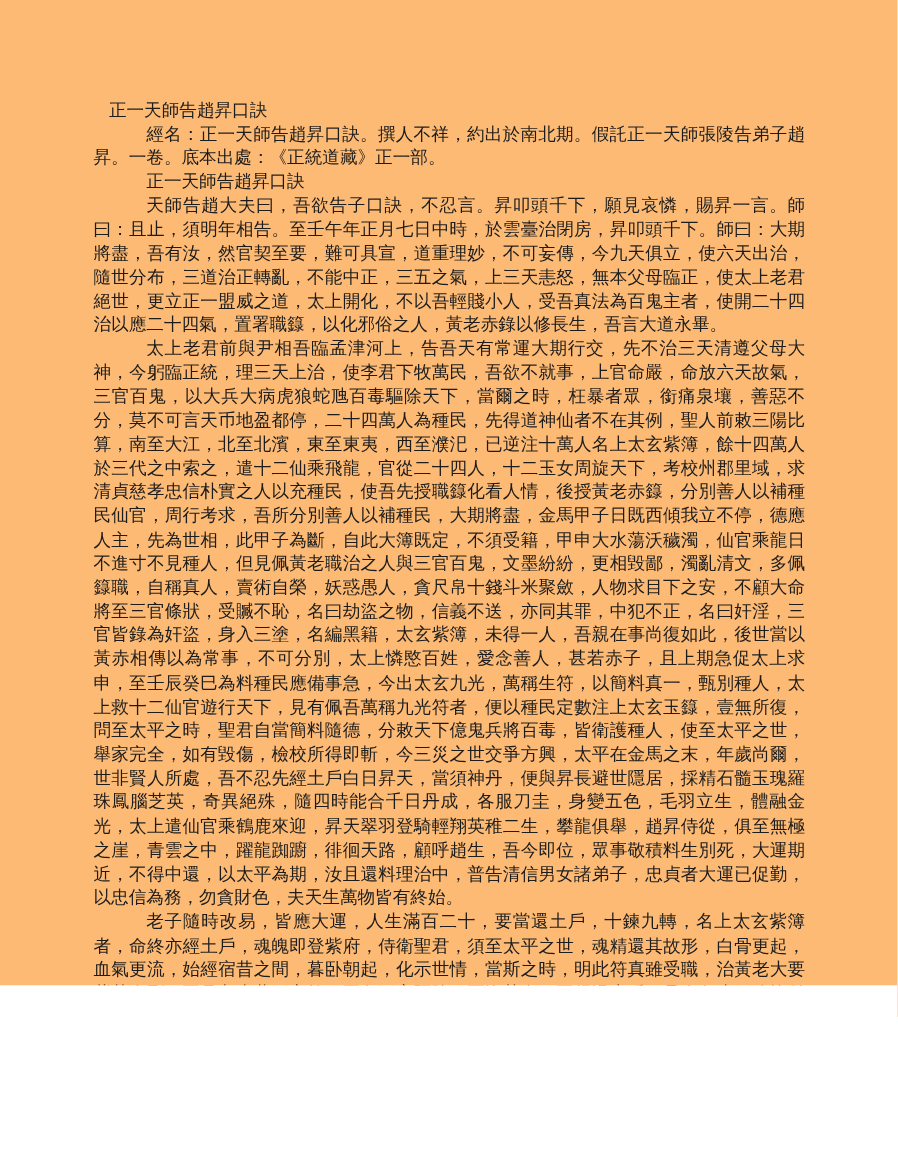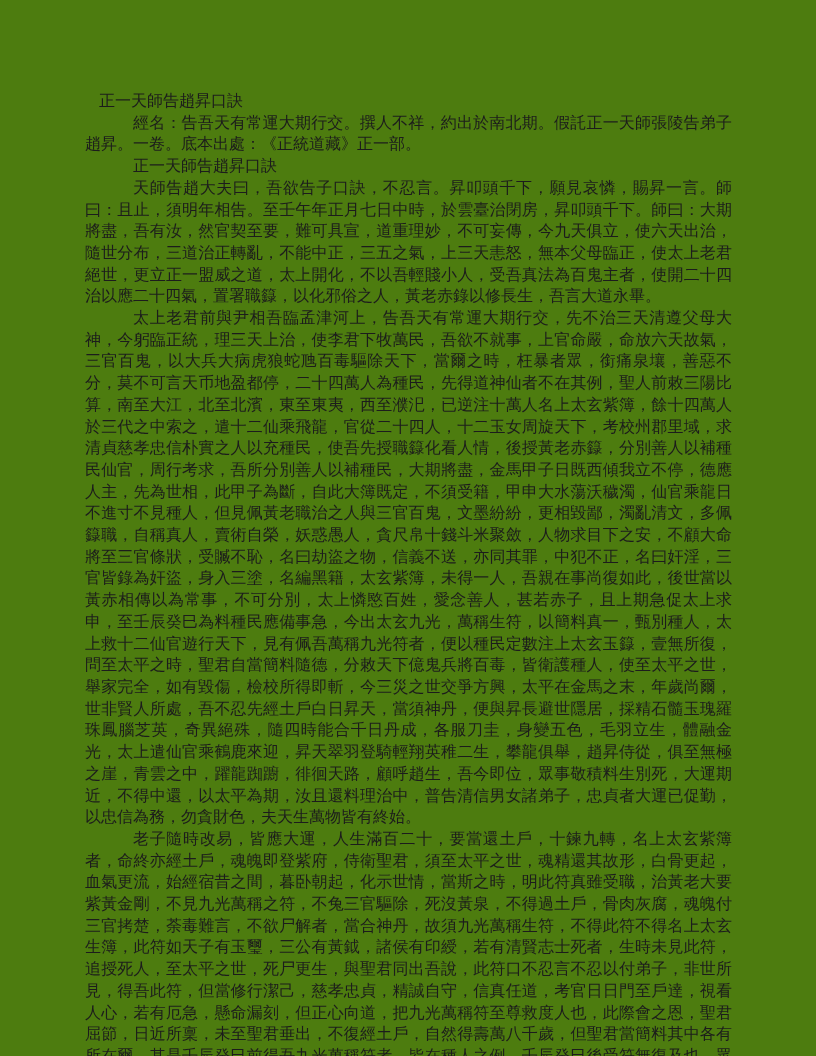--- a/index.html
+++ b/index.html
@@ -3,23 +3,23 @@
 <meta charset="utf-8">
 <style>
   html, body {
     margin: 0;
     padding: 0;
     background: #ffffff;
   }
   .page {
     position: relative;
     width: 816px;
-    height: 1056px;
+    height: 896px;
     box-sizing: border-box;
-    background: #4d7c0f;
+    background: #fdba74;
     padding: 90px 84px 0 85px;
     overflow: hidden;
   }
   .doc {
     font-family: "Liberation Serif", "DejaVu Serif", serif;
     font-size: 16px;
     line-height: 21.7px;
     color: #1c1c1c;
     text-align: justify;
     line-break: strict;
@@ -33,19 +33,19 @@
   .doc p.title-line {
     text-indent: 14px;
   }
 </style>
 </head>
 <body>
 
 <div class="page">
   <div class="doc">
     <p class="title-line">正一天師告趙昇口訣</p>
-    <p>經名：告吾天有常運大期行交。撰人不祥，約出於南北期。假託正一天師張陵告弟子趙昇。一卷。底本出處：《正統道藏》正一部。</p>
+    <p>經名：正一天師告趙昇口訣。撰人不祥，約出於南北期。假託正一天師張陵告弟子趙昇。一卷。底本出處：《正統道藏》正一部。</p>
     <p>正一天師告趙昇口訣</p>
     <p>天師告趙大夫曰，吾欲告子口訣，不忍言。昇叩頭千下，願見哀憐，賜昇一言。師曰：且止，須明年相告。至壬午年正月七日中時，於雲臺治閉房，昇叩頭千下。師曰：大期將盡，吾有汝，然官契至要，難可具宣，道重理妙，不可妄傳，今九天俱立，使六天出治，隨世分布，三道治正轉亂，不能中正，三五之氣，上三天恚怒，無本父母臨正，使太上老君絕世，更立正一盟威之道，太上開化，不以吾輕賤小人，受吾真法為百鬼主者，使開二十四治以應二十四氣，置署職籙，以化邪俗之人，黃老赤錄以修長生，吾言大道永畢。</p>
     <p>太上老君前與尹相吾臨孟津河上，告吾天有常運大期行交，先不治三天清遵父母大神，今躬臨正統，理三天上治，使李君下牧萬民，吾欲不就事，上官命嚴，命放六天故氣，三官百鬼，以大兵大病虎狼蛇虺百毒驅除天下，當爾之時，枉暴者眾，銜痛泉壤，善惡不分，莫不可言天币地盈都停，二十四萬人為種民，先得道神仙者不在其例，聖人前敕三陽比算，南至大江，北至北濱，東至東夷，西至濮汜，已逆注十萬人名上太玄紫簿，餘十四萬人於三代之中索之，遣十二仙乘飛龍，官從二十四人，十二玉女周旋天下，考校州郡里域，求清貞慈孝忠信朴實之人以充種民，使吾先授職籙化看人情，後授黃老赤籙，分別善人以補種民仙官，周行考求，吾所分別善人以補種民，大期將盡，金馬甲子日既西傾我立不停，德應人主，先為世相，此甲子為斷，自此大簿既定，不須受籍，甲申大水蕩沃穢濁，仙官乘龍日不進寸不見種人，但見佩黃老職治之人與三官百鬼，文墨紛紛，更相毀鄙，濁亂清文，多佩籙職，自稱真人，賣術自榮，妖惑愚人，貪尺帛十錢斗米聚斂，人物求目下之安，不顧大命將至三官條狀，受贓不恥，名曰劫盜之物，信義不送，亦同其罪，中犯不正，名曰奸淫，三官皆錄為奸盜，身入三塗，名編黑籍，太玄紫簿，未得一人，吾親在事尚復如此，後世當以黃赤相傳以為常事，不可分別，太上憐愍百姓，愛念善人，甚若赤子，且上期急促太上求申，至壬辰癸巳為料種民應備事急，今出太玄九光，萬稱生符，以簡料真一，甄別種人，太上救十二仙官遊行天下，見有佩吾萬稱九光符者，便以種民定數注上太玄玉籙，壹無所復，問至太平之時，聖君自當簡料隨德，分敕天下億鬼兵將百毒，皆衛護種人，使至太平之世，舉家完全，如有毀傷，檢校所得即斬，今三災之世交爭方興，太平在金馬之末，年歲尚爾，世非賢人所處，吾不忍先經土戶白日昇天，當須神丹，便與昇長避世隱居，採精石髓玉瑰羅珠鳳腦芝英，奇異絕殊，隨四時能合千日丹成，各服刀圭，身變五色，毛羽立生，體融金光，太上遣仙官乘鶴鹿來迎，昇天翠羽登騎輕翔英稚二生，攀龍俱舉，趙昇侍從，俱至無極之崖，青雲之中，躍龍踟躕，徘徊天路，顧呼趙生，吾今即位，眾事敬積料生別死，大運期近，不得中還，以太平為期，汝且還料理治中，普告清信男女諸弟子，忠貞者大運已促勤，以忠信為務，勿貪財色，夫天生萬物皆有終始。</p>
     <p>老子隨時改易，皆應大運，人生滿百二十，要當還土戶，十鍊九轉，名上太玄紫簿者，命終亦經土戶，魂魄即登紫府，侍衛聖君，須至太平之世，魂精還其故形，白骨更起，血氣更流，始經宿昔之間，暮卧朝起，化示世情，當斯之時，明此符真雖受職，治黃老大要紫黃金剛，不見九光萬稱之符，不兔三官驅除，死沒黃泉，不得過土戶，骨肉灰腐，魂魄付三官拷楚，荼毒難言，不欲尸解者，當合神丹，故須九光萬稱生符，不得此符不得名上太玄生簿，此符如天子有玉璽，三公有黃鉞，諸侯有印綬，若有清賢志士死者，生時未見此符，追授死人，至太平之世，死尸更生，與聖君同出吾說，此符口不忍言不忍以付弟子，非世所見，得吾此符，但當修行潔己，慈孝忠貞，精誠自守，信真任道，考官日日門至戶達，視看人心，若有厄急，懸命漏刻，但正心向道，把九光萬稱符至尊救度人也，此際會之恩，聖君屈節，日近所稟，未至聖君垂出，不復經土戶，自然得壽萬八千歲，但聖君當簡料其中各有所在爾，其是壬辰癸巳前得吾九光萬稱符者，皆在種人之例，壬辰癸巳後受符無復及也，眾官集紫府仙官還天曹，復不得受人也，此是聖人心口中祕言，祕符平常不忍出也，今事促不得不空囊傾心也，遣侍郎一人度世，玉女一人隨此符，不慈不孝不忠不貞不誠不信之人脫得見吾此符，侍郎玉女迷塞其心，不使得受，應合之人，神開其心趣，得見勤苦求請，三一有百人，萬稱九光有一人，三一有千人，萬</p>
   </div>
 </div>
 
 </body></html>

